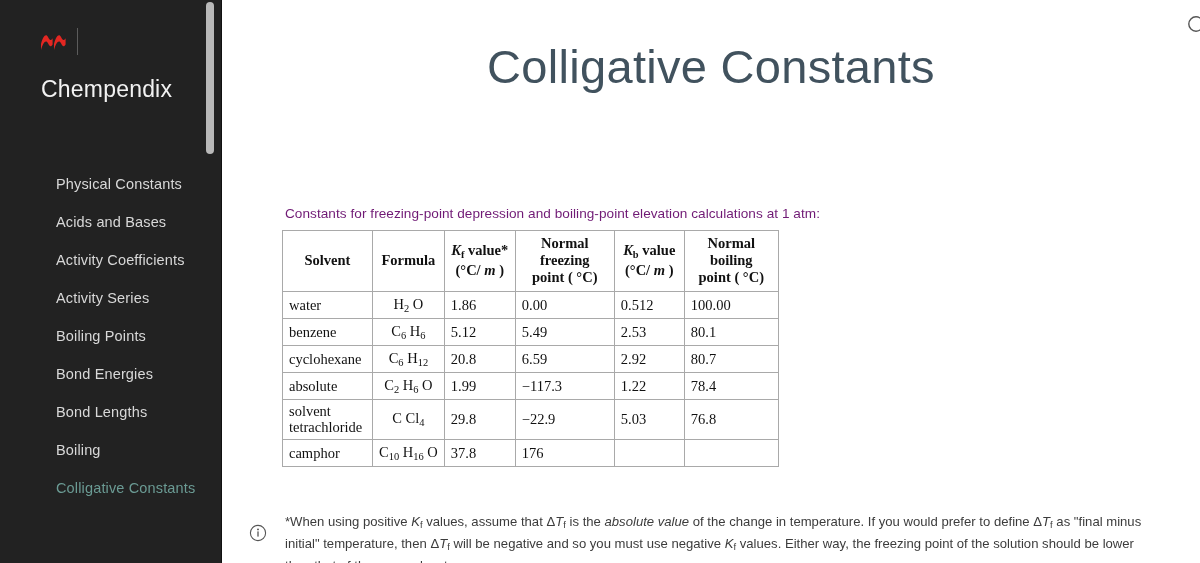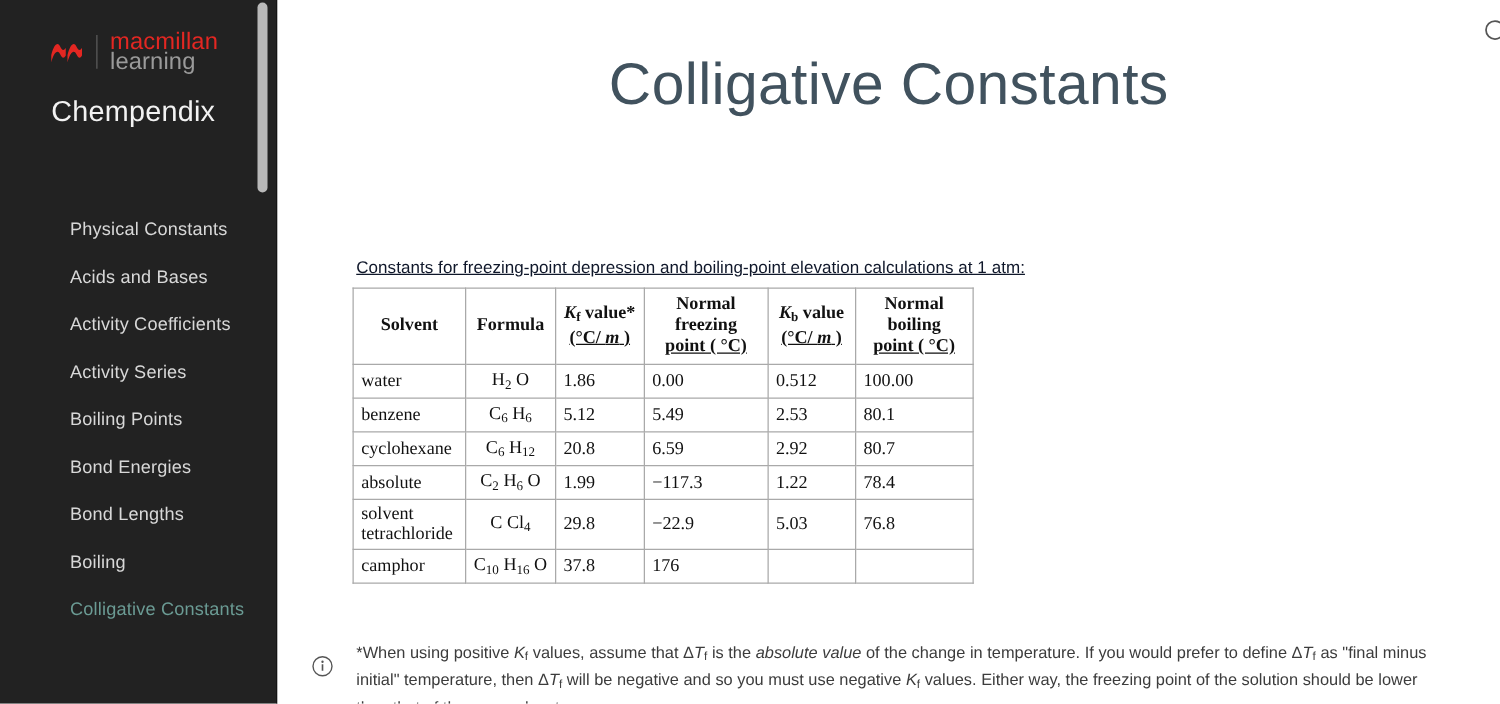--- a/index.html
+++ b/index.html
@@ -120,23 +120,22 @@
     padding: 40px 0 0 0;
     letter-spacing: 0.3px;
     line-height: 1.15;
   }
 
   #intro {
     position: absolute;
     left: 63px;
     top: 192px;
     font-size: 13.6px;
-    color: #0f172a;
+    color: #701a75;
     letter-spacing: 0.05px;
-    text-decoration: underline;
   }
 
   
   #tbl-wrap {
     position: absolute;
     left: 60px;
     top: 230px;
   }
   table.ctable {
     border-collapse: collapse;
@@ -167,21 +166,21 @@
   
   col.c0 { width: 90px; }
   col.c1 { width: 68px; }
   col.c2 { width: 71px; }
   col.c3 { width: 99px; }
   col.c4 { width: 70px; }
   col.c5 { width: 94px; }
 
   .kital { font-style: italic; font-family: "Liberation Serif", serif; }
   sub { font-size: 0.72em; vertical-align: -0.28em; }
-  .hdr-l2 { display: block; font-weight: bold; text-decoration: underline; }
+  .hdr-l2 { display: block; font-weight: bold; }
   .mital { font-style: italic; }
 
   
   #footnote {
     position: absolute;
     left: 63px;
     top: 498px;
     width: 875px;
     font-size: 13.1px;
     line-height: 1.68;
@@ -215,24 +214,20 @@
 
   <nav id="sidebar">
     <div id="sidebar-inner">
 
       <div class="logo-wrap">
         <svg class="logo-mark" viewBox="0 0 28 22">
           <path d="M1 14 C3 6, 6 3, 8 7 C9.6 10.4, 11 11, 12.6 8.2 L12.6 14.4 C11 17.2, 9.6 16.6, 8 13.2 C6 9.2, 3 12.2, 1 20 Z" fill="#e32722"></path>
           <path d="M14 14 C16 6, 19 3, 21 7 C22.6 10.4, 24 11, 25.6 8.2 L25.6 14.4 C24 17.2, 22.6 16.6, 21 13.2 C19 9.2, 16 12.2, 14 20 Z" fill="#e32722"></path>
         </svg>
         <div class="logo-divider"></div>
-        <div class="logo-text">
-          <span class="logo-mac">macmillan</span>
-          <span class="logo-learn">learning</span>
-        </div>
       </div>
 
       <div class="brand-title">Chempendix</div>
 
       <ul class="navlist" id="navlist">
           <li class="navitem"><span>Physical Constants</span></li>
           <li class="navitem"><span>Acids and Bases</span></li>
           <li class="navitem"><span>Activity Coefficients</span></li>
           <li class="navitem"><span>Activity Series</span></li>
           <li class="navitem"><span>Boiling Points</span></li>

